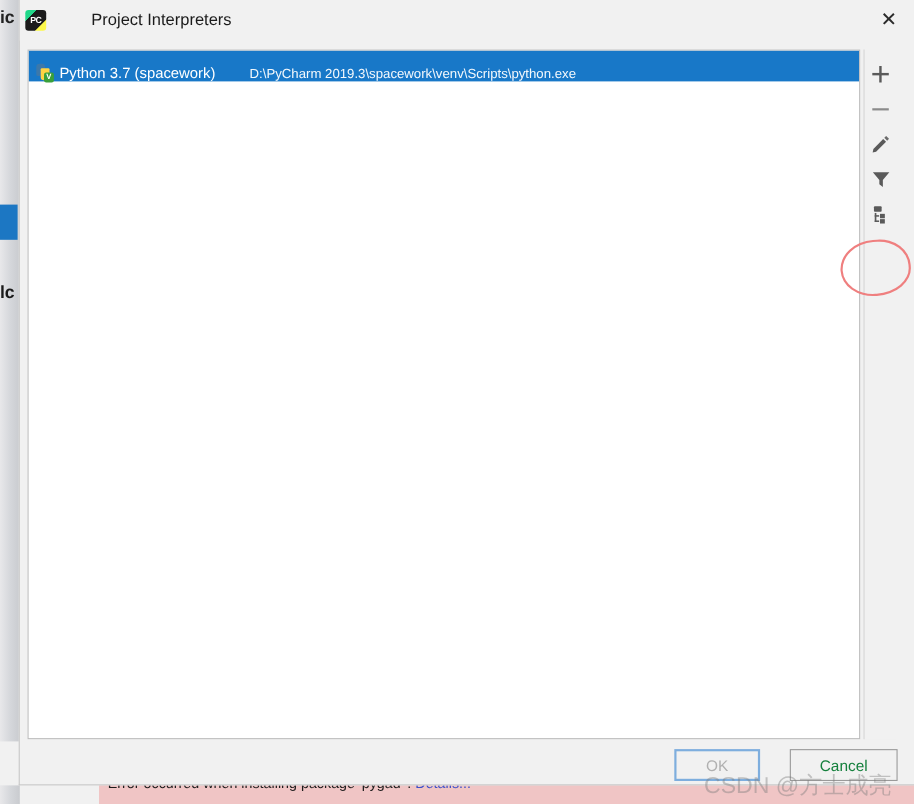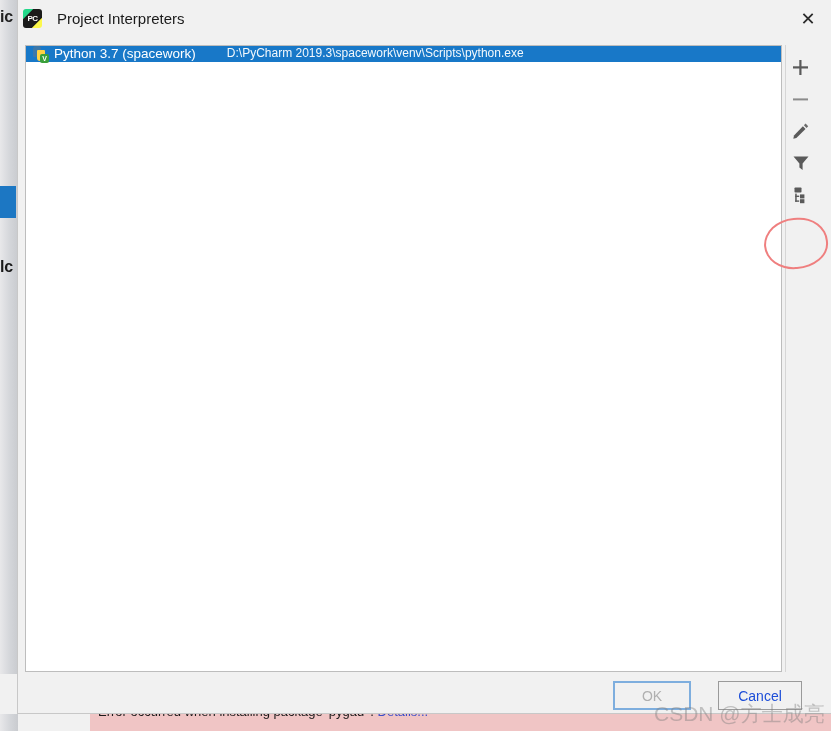--- a/index.html
+++ b/index.html
@@ -95,20 +95,21 @@
     box-sizing: border-box;
   }
 
   .titlebar {
     position: absolute;
     left: 0; top: 0;
     width: 814px; height: 37px;
     background: #f1f1f1;
     display: flex;
     align-items: center;
+    gap: 36px;
   }
   .app-icon {
     width: 19px; height: 19px;
     margin-left: 5px;
     border-radius: 3px;
     position: relative;
     background: linear-gradient(135deg, #21d789 0%, #21d789 26%, #1b1b1b 27%, #1b1b1b 73%, #fcf84a 74%, #fcf84a 100%);
     overflow: hidden;
     flex: none;
   }
@@ -117,21 +118,21 @@
     left: 0; top: 0; right: 0; bottom: 0;
     display: flex;
     align-items: center;
     justify-content: center;
     font-size: 8px;
     font-weight: bold;
     color: #ffffff;
     letter-spacing: -0.5px;
   }
   .titlebar-title {
-    margin-left: 15px;
+    margin-left: 5px;
     font-size: 15px;
     color: #1b1b1b;
     white-space: nowrap;
   }
   .close-btn {
     position: absolute;
     right: 0; top: 0;
     width: 48px; height: 37px;
     display: flex;
     align-items: center;
@@ -155,22 +156,22 @@
     left: 0; top: 0;
     width: 757px;
     height: 627px;
     background: #ffffff;
     border: 1px solid #bdbdbd;
     box-sizing: border-box;
     overflow: hidden;
   }
   .list-row {
     display: flex;
-    align-items: flex-start;
-    height: 16px;
+    align-items: flex-end;
+    height: 28px;
     padding-left: 6px;
     box-sizing: border-box;
     white-space: nowrap;
   }
   .list-row.selected {
     background: #1878c8;
     color: #ffffff;
   }
   .py-icon {
     position: relative;
@@ -271,35 +272,34 @@
   }
   .btn.ok {
     left: 595px;
     width: 78px;
     color: #b0b0b0;
     border: 2px solid #7eaede;
     background: #f1f1f1;
   }
   .btn.cancel {
     left: 700px;
-    width: 84px;
-    color: #1d4ed8;
+    width: 98px;
+    color: #15803d;
     border: 1px solid #9a9a9a;
   }
 
   .watermark {
     position: absolute;
     left: 640px;
     top: 700px;
     font-size: 21px;
     color: rgba(125,125,125,0.42);
     white-space: nowrap;
     font-family: "Liberation Sans", sans-serif;
     pointer-events: none;
-    margin-left: 14px;
   }
 </style>
 </head>
 <body>
 
 <div id="root">
 
   <div class="bg-layer">
     <div class="bg-left-strip"></div>
     <div class="bg-left-sel"></div>

